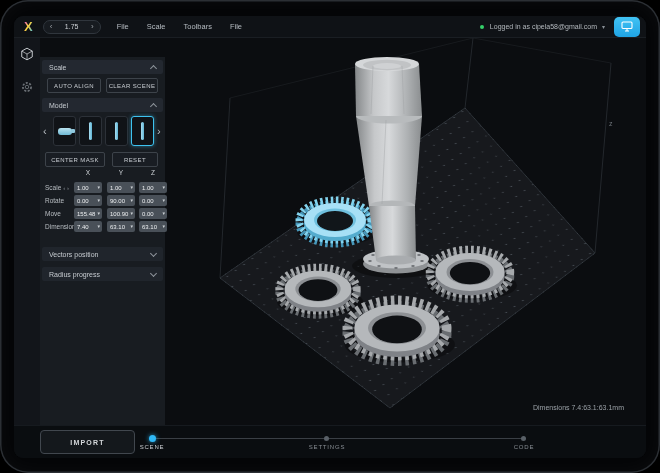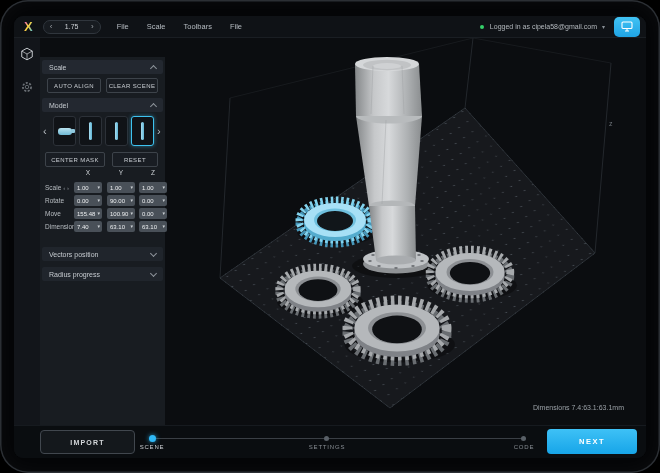--- a/index.html
+++ b/index.html
@@ -341,17 +341,16 @@
 
   <div class="footer">
     <div class="importbtn">IMPORT</div>
     <div class="stepline"></div>
     <div class="stepdot active" style="left:135px"></div>
     <div class="steplabel active" style="left:121px;width:34px">SCENE</div>
     <div class="stepdot idle" style="left:310px"></div>
     <div class="steplabel" style="left:291px;width:44px">SETTINGS</div>
     <div class="stepdot idle" style="left:507px"></div>
     <div class="steplabel" style="left:494px;width:32px">CODE</div>
-    <div class="nextbtn">NEXT</div>
   </div>
 
 </div>
 </div>
 
 </body></html>

